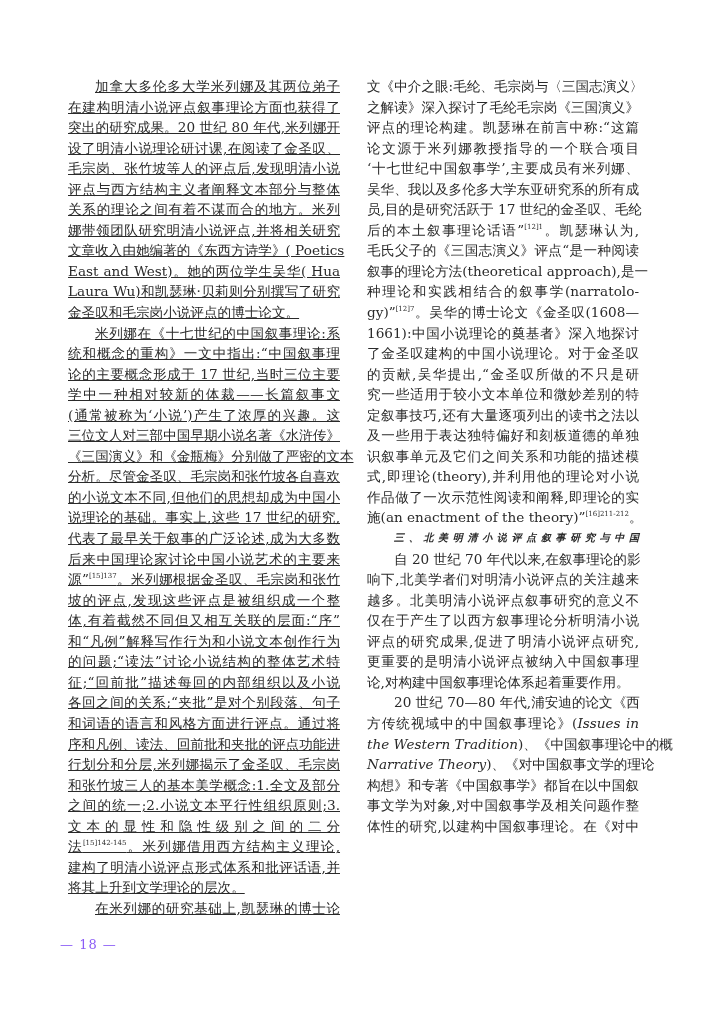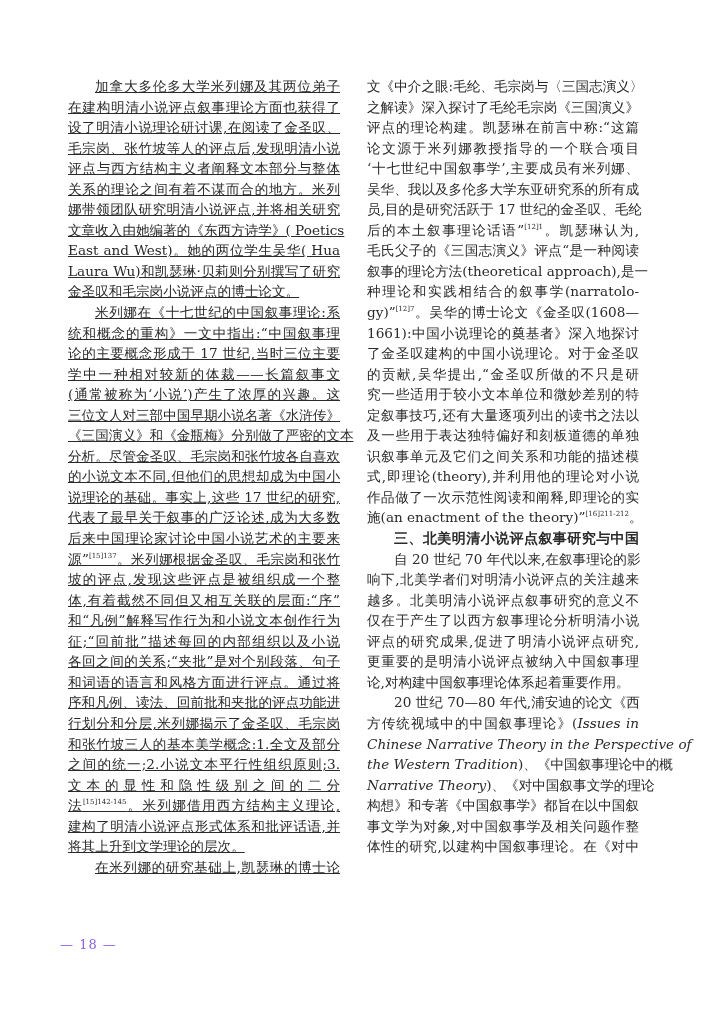--- a/index.html
+++ b/index.html
@@ -5,32 +5,33 @@
   html, body { margin: 0; padding: 0; background: #ffffff; }
   body { width: 720px; height: 1018px; position: relative; overflow: hidden;
          font-family: "DejaVu Serif", "Liberation Serif", serif; color: #2a2a2a; }
   .col { position: absolute; top: 76px; width: 272px; }
   .col.left { left: 68px; text-decoration: underline; }
   .col.right { left: 367px; }
   .line { height: 20.55px; line-height: 20.55px; font-size: 13.6px; white-space: nowrap;
           text-align: justify; text-align-last: justify; overflow: visible; letter-spacing: 0; }
   .line.last { text-align-last: left; }
   .line.indent { padding-left: 27px; }
-  .line.heading { font-family: "DejaVu Sans", "Liberation Sans", sans-serif; font-weight: bold; font-size: 14px; }
+  .line.heading { font-family: "DejaVu Sans", "Liberation Sans", sans-serif; font-weight: bold; font-size: 10px; font-style: italic; }
   .line.heading.indent { padding-left: 27px; }
   sup { font-size: 7px; line-height: 0; vertical-align: 6px; }
   i { }
   .pagenum { position: absolute; left: 60px; top: 937px; font-size: 13px; letter-spacing: 1px; color: #8b5cf6; }
 </style>
 </head>
 <body>
 
 <div class="col left" id="col-left">
     <div class="line indent"><span>加拿大多伦多大学米列娜及其两位弟子</span></div>
     <div class="line"><span>在建构明清小说评点叙事理论方面也获得了</span></div>
+    <div class="line"><span>突出的研究成果。20 世纪 80 年代,米列娜开</span></div>
     <div class="line"><span>设了明清小说理论研讨课,在阅读了金圣叹、</span></div>
     <div class="line"><span>毛宗岗、张竹坡等人的评点后,发现明清小说</span></div>
     <div class="line"><span>评点与西方结构主义者阐释文本部分与整体</span></div>
     <div class="line"><span>关系的理论之间有着不谋而合的地方。米列</span></div>
     <div class="line"><span>娜带领团队研究明清小说评点,并将相关研究</span></div>
     <div class="line"><span>文章收入由她编著的《东西方诗学》( Poetics</span></div>
     <div class="line"><span>East and West)。她的两位学生吴华( Hua</span></div>
     <div class="line"><span>Laura Wu)和凯瑟琳·贝莉则分别撰写了研究</span></div>
     <div class="line last"><span>金圣叹和毛宗岗小说评点的博士论文。</span></div>
     <div class="line indent"><span>米列娜在《十七世纪的中国叙事理论:系</span></div>
@@ -42,20 +43,21 @@
     <div class="line"><span>《三国演义》和《金瓶梅》分别做了严密的文本</span></div>
     <div class="line"><span>分析。尽管金圣叹、毛宗岗和张竹坡各自喜欢</span></div>
     <div class="line"><span>的小说文本不同,但他们的思想却成为中国小</span></div>
     <div class="line"><span>说理论的基础。事实上,这些 17 世纪的研究,</span></div>
     <div class="line"><span>代表了最早关于叙事的广泛论述,成为大多数</span></div>
     <div class="line"><span>后来中国理论家讨论中国小说艺术的主要来</span></div>
     <div class="line"><span>源”</span><sup>[15]137</sup><span>。米列娜根据金圣叹、毛宗岗和张竹</span></div>
     <div class="line"><span>坡的评点,发现这些评点是被组织成一个整</span></div>
     <div class="line"><span>体,有着截然不同但又相互关联的层面:“序”</span></div>
     <div class="line"><span>和“凡例”解释写作行为和小说文本创作行为</span></div>
+    <div class="line"><span>的问题;“读法”讨论小说结构的整体艺术特</span></div>
     <div class="line"><span>征;“回前批”描述每回的内部组织以及小说</span></div>
     <div class="line"><span>各回之间的关系;“夹批”是对个别段落、句子</span></div>
     <div class="line"><span>和词语的语言和风格方面进行评点。通过将</span></div>
     <div class="line"><span>序和凡例、读法、回前批和夹批的评点功能进</span></div>
     <div class="line"><span>行划分和分层,米列娜揭示了金圣叹、毛宗岗</span></div>
     <div class="line"><span>和张竹坡三人的基本美学概念:1.全文及部分</span></div>
     <div class="line"><span>之间的统一;2.小说文本平行性组织原则;3.</span></div>
     <div class="line"><span>文本的显性和隐性级别之间的二分</span></div>
     <div class="line"><span>法</span><sup>[15]142-145</sup><span>。米列娜借用西方结构主义理论,</span></div>
     <div class="line"><span>建构了明清小说评点形式体系和批评话语,并</span></div>
@@ -88,20 +90,19 @@
     <div class="line indent heading"><span>三、北美明清小说评点叙事研究与中国</span></div>
     <div class="line indent"><span>自 20 世纪 70 年代以来,在叙事理论的影</span></div>
     <div class="line"><span>响下,北美学者们对明清小说评点的关注越来</span></div>
     <div class="line"><span>越多。北美明清小说评点叙事研究的意义不</span></div>
     <div class="line"><span>仅在于产生了以西方叙事理论分析明清小说</span></div>
     <div class="line"><span>评点的研究成果,促进了明清小说评点研究,</span></div>
     <div class="line"><span>更重要的是明清小说评点被纳入中国叙事理</span></div>
     <div class="line last"><span>论,对构建中国叙事理论体系起着重要作用。</span></div>
     <div class="line indent"><span>20 世纪 70—80 年代,浦安迪的论文《西</span></div>
     <div class="line"><span>方传统视域中的中国叙事理论》(</span><i>Issues in</i></div>
-    <div class="line"><i>Chinese Narrative Theory in the Perspective of</i></div>
     <div class="line"><i>the Western Tradition</i><span>)、《中国叙事理论中的概</span></div>
     <div class="line"><i>Narrative Theory</i><span>)、《对中国叙事文学的理论</span></div>
     <div class="line"><span>构想》和专著《中国叙事学》都旨在以中国叙</span></div>
     <div class="line"><span>事文学为对象,对中国叙事学及相关问题作整</span></div>
     <div class="line"><span>体性的研究,以建构中国叙事理论。在《对中</span></div>
   </div>
 <div class="pagenum">— 18 —</div>
 
 </body></html>

